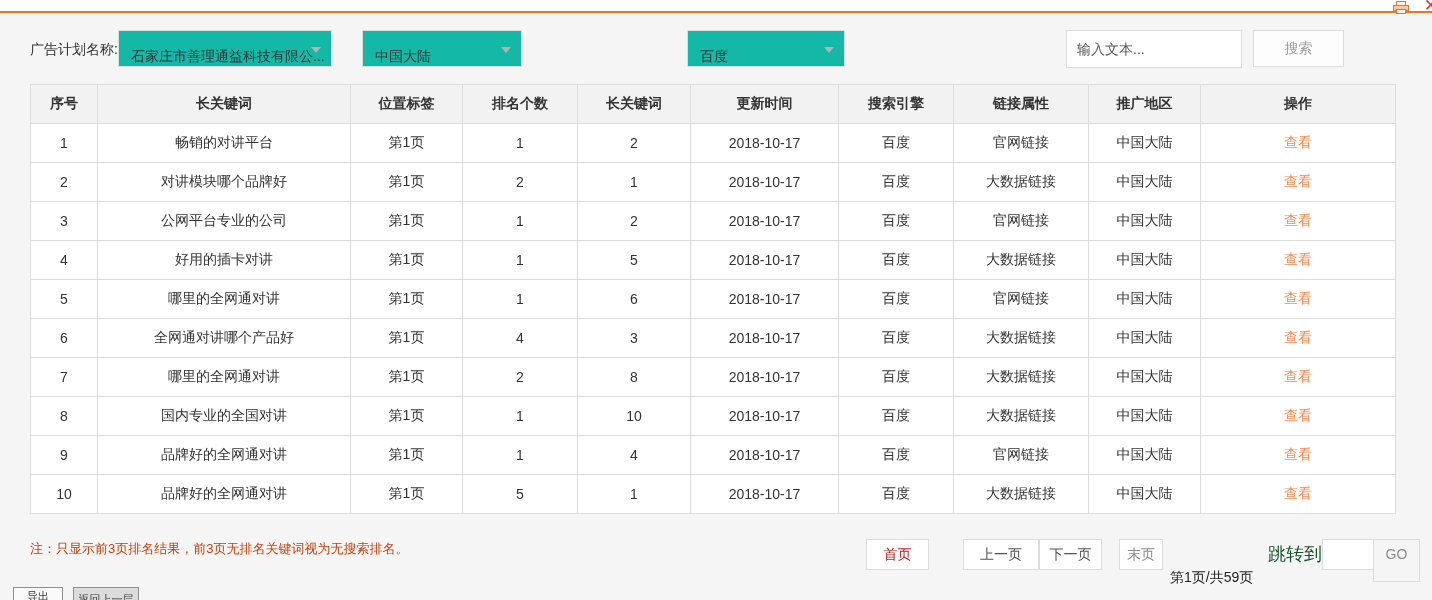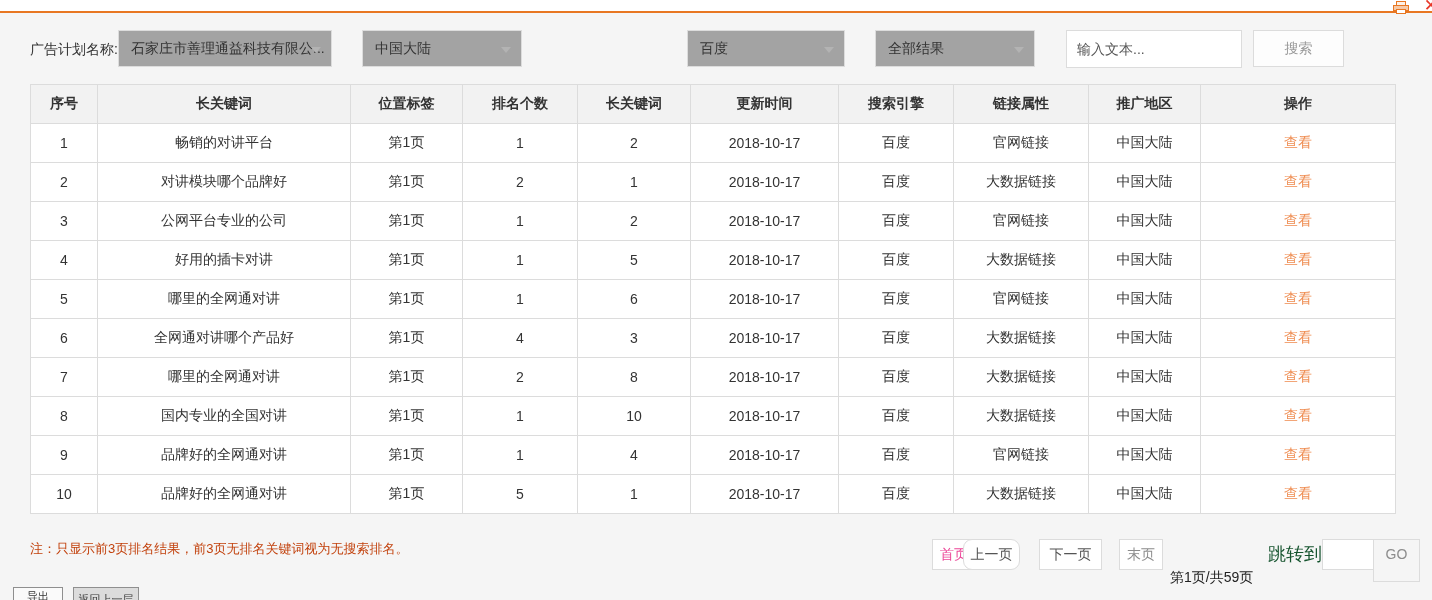--- a/index.html
+++ b/index.html
@@ -18,22 +18,22 @@
 
   
   .printer{position:absolute;top:1px;right:22px;width:17px;height:13px;}
   .printer .p-paper{position:absolute;left:3px;top:0;width:10px;height:5px;background:#fdf0e6;border:1px solid var(--accent);}
   .printer .p-body{position:absolute;left:0;top:4px;width:16px;height:6px;background:#f6c9a8;border:1px solid var(--accent);}
   .printer .p-tray{position:absolute;left:3px;top:8px;width:10px;height:5px;background:#fff;border:1px solid var(--accent);}
   .close-x{position:absolute;top:-4px;right:-6px;color:var(--close);font-size:17px;font-weight:bold;line-height:20px;cursor:pointer;}
 
   
   .filter-label{position:absolute;left:30px;top:41px;font-size:14px;color:var(--text);}
-  .dd{position:absolute;top:30px;height:37px;background:#a3a3a3;border:1px solid var(--border);
-      font-size:14px;color:var(--text);line-height:35px;padding:0 24px 0 12px;cursor:pointer;
+  .dd{position:absolute;top:30px;height:37px;background:#14b8a6;border:1px solid var(--border);
+      font-size:14px;color:var(--text);line-height:35px;padding:8px 24px 0 12px;cursor:pointer;
       white-space:nowrap;overflow:hidden;}
   .dd .caret{position:absolute;right:10px;top:16px;width:0;height:0;
       border-left:5px solid transparent;border-right:5px solid transparent;border-top:6px solid #b3b3b3;}
   .dd-plan{left:118px;width:214px;}
   .dd-region{left:362px;width:160px;}
   .dd-device{left:555px;width:96px;}
   .dd-engine{left:687px;width:158px;}
   .dd-result{left:875px;width:160px;}
   .search-input{position:absolute;left:1066px;top:30px;width:176px;height:37px;background:#fff;
       border:1px solid var(--border);font-size:14px;padding:18px 10px;color:#444;
@@ -49,22 +49,22 @@
       overflow:hidden;white-space:nowrap;}
   th{background:#f2f2f2;font-weight:bold;color:#333;}
   td{color:#333;background:#fff;}
   .view-link{color:var(--link);cursor:pointer;text-decoration:none;}
 
   
   .note{position:absolute;left:30px;top:540px;font-size:13px;color:#c2410c;}
   .pg-btn{position:absolute;top:539px;height:31px;background:#fff;border:1px solid var(--border);
       font-size:14px;text-align:center;line-height:29px;cursor:pointer;
       font-family:"Liberation Sans","DejaVu Sans",sans-serif;padding:0;}
-  .pg-first{left:932px;width:44px;color:#ec4899;}
-  .pg-prev{left:963px;width:57px;color:#555;border-radius:9px;}
+  .pg-first{left:866px;width:63px;color:#b91c1c;}
+  .pg-prev{left:963px;width:76px;color:#555;}
   .pg-next{left:1039px;width:63px;color:#555;}
   .pg-last{left:1119px;width:44px;color:#8c8c8c;}
   .pg-info{position:absolute;left:1170px;top:562px;height:31px;line-height:31px;font-size:14px;color:#222;font-weight:500;}
   .pg-jump-label{position:absolute;left:1268px;top:539px;height:31px;line-height:31px;font-size:18px;color:#14532d;font-weight:500;}
   .pg-jump-input{position:absolute;left:1322px;top:539px;width:52px;height:31px;border:1px solid var(--border);
       background:#fff;font-size:14px;padding:0 6px;}
   .pg-go{position:absolute;left:1373px;top:539px;width:47px;height:43px;border:1px solid var(--border);
       background:#f5f5f5;color:#8c8c8c;font-size:14px;line-height:29px;text-align:center;cursor:pointer;
       font-family:"Liberation Sans","DejaVu Sans",sans-serif;}
 
@@ -94,24 +94,20 @@
   <div class="dd dd-plan">
     <span>石家庄市善理通益科技有限公...</span>
     <i class="caret"></i>
   </div>
   <div class="dd dd-region">
     <span>中国大陆</span>
     <i class="caret"></i>
   </div>
   <div class="dd dd-engine">
     <span>百度</span>
-    <i class="caret"></i>
-  </div>
-  <div class="dd dd-result">
-    <span>全部结果</span>
     <i class="caret"></i>
   </div>
 
   <input class="search-input" type="text" placeholder="输入文本..." style="">
   <button class="search-btn">搜索</button>
 
   <table>
     <colgroup>
       <col style="width:67px">
         <col style="width:253px">

